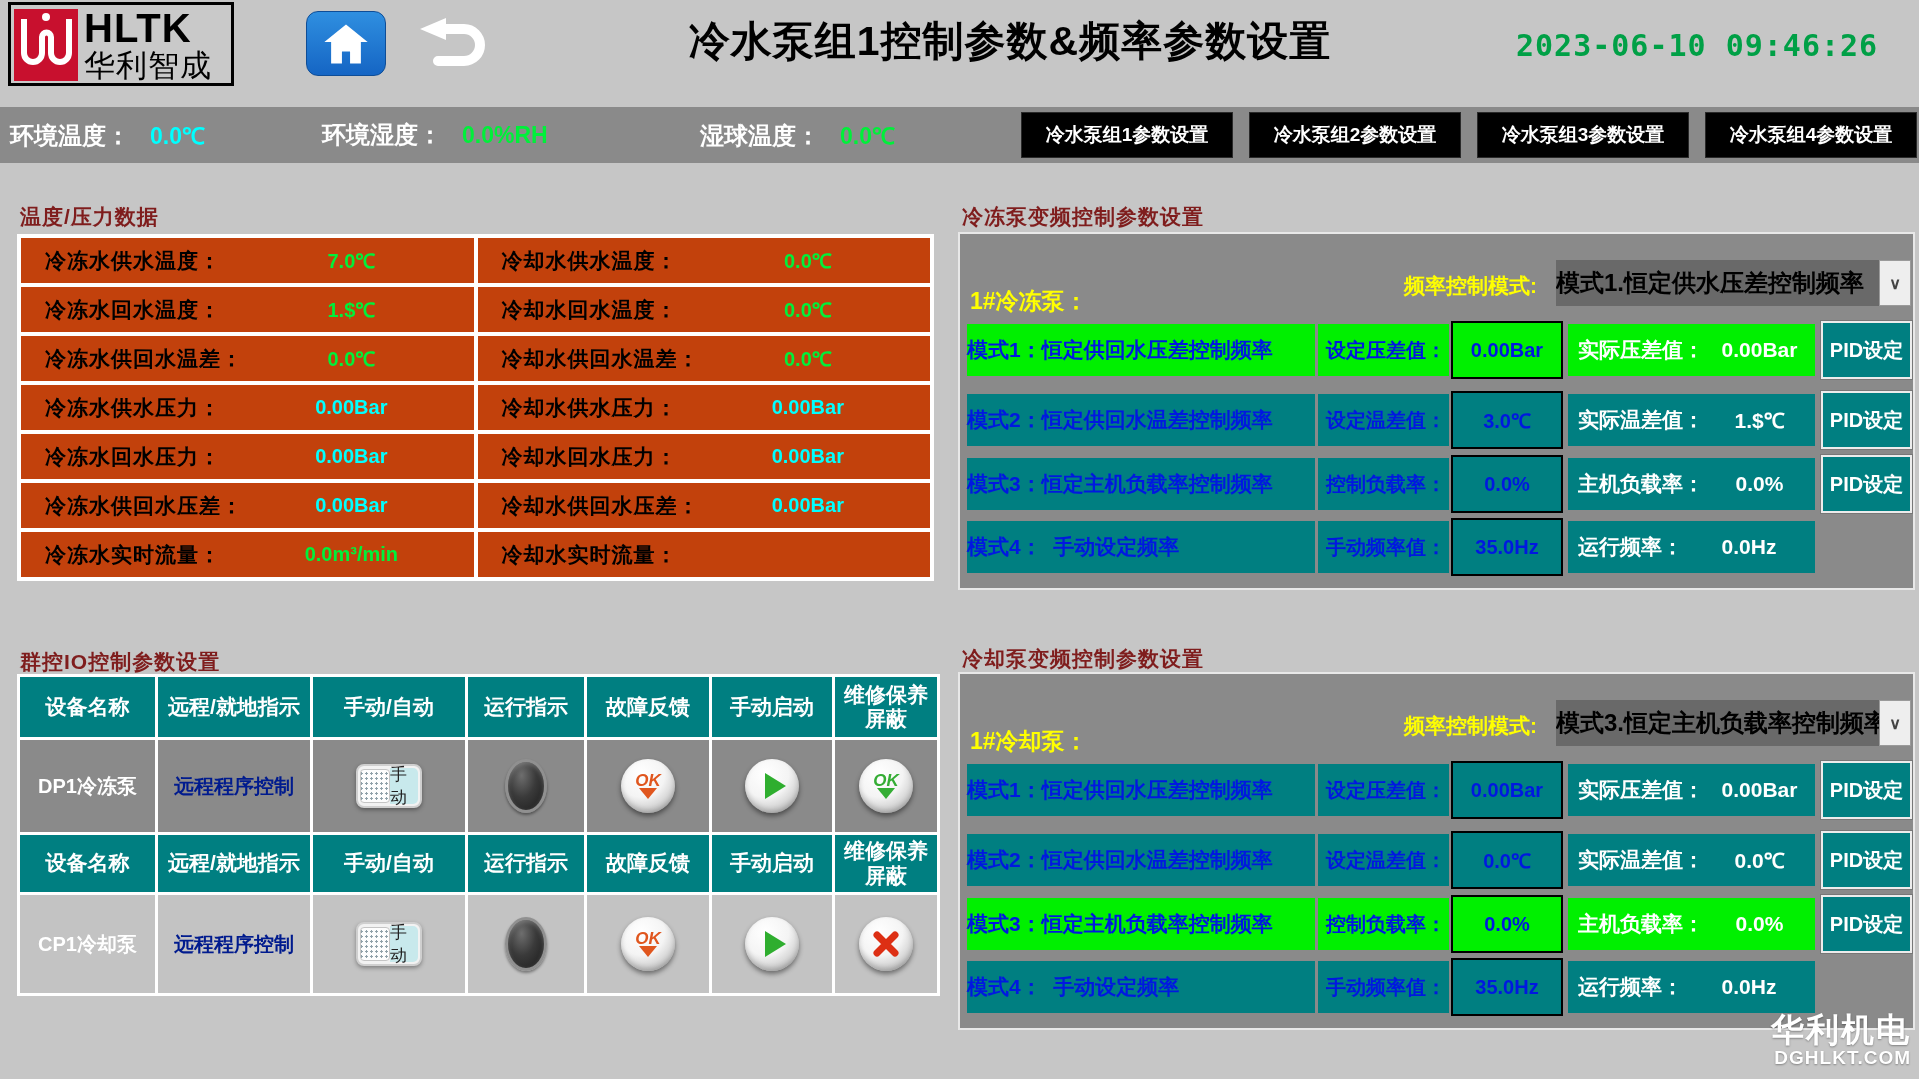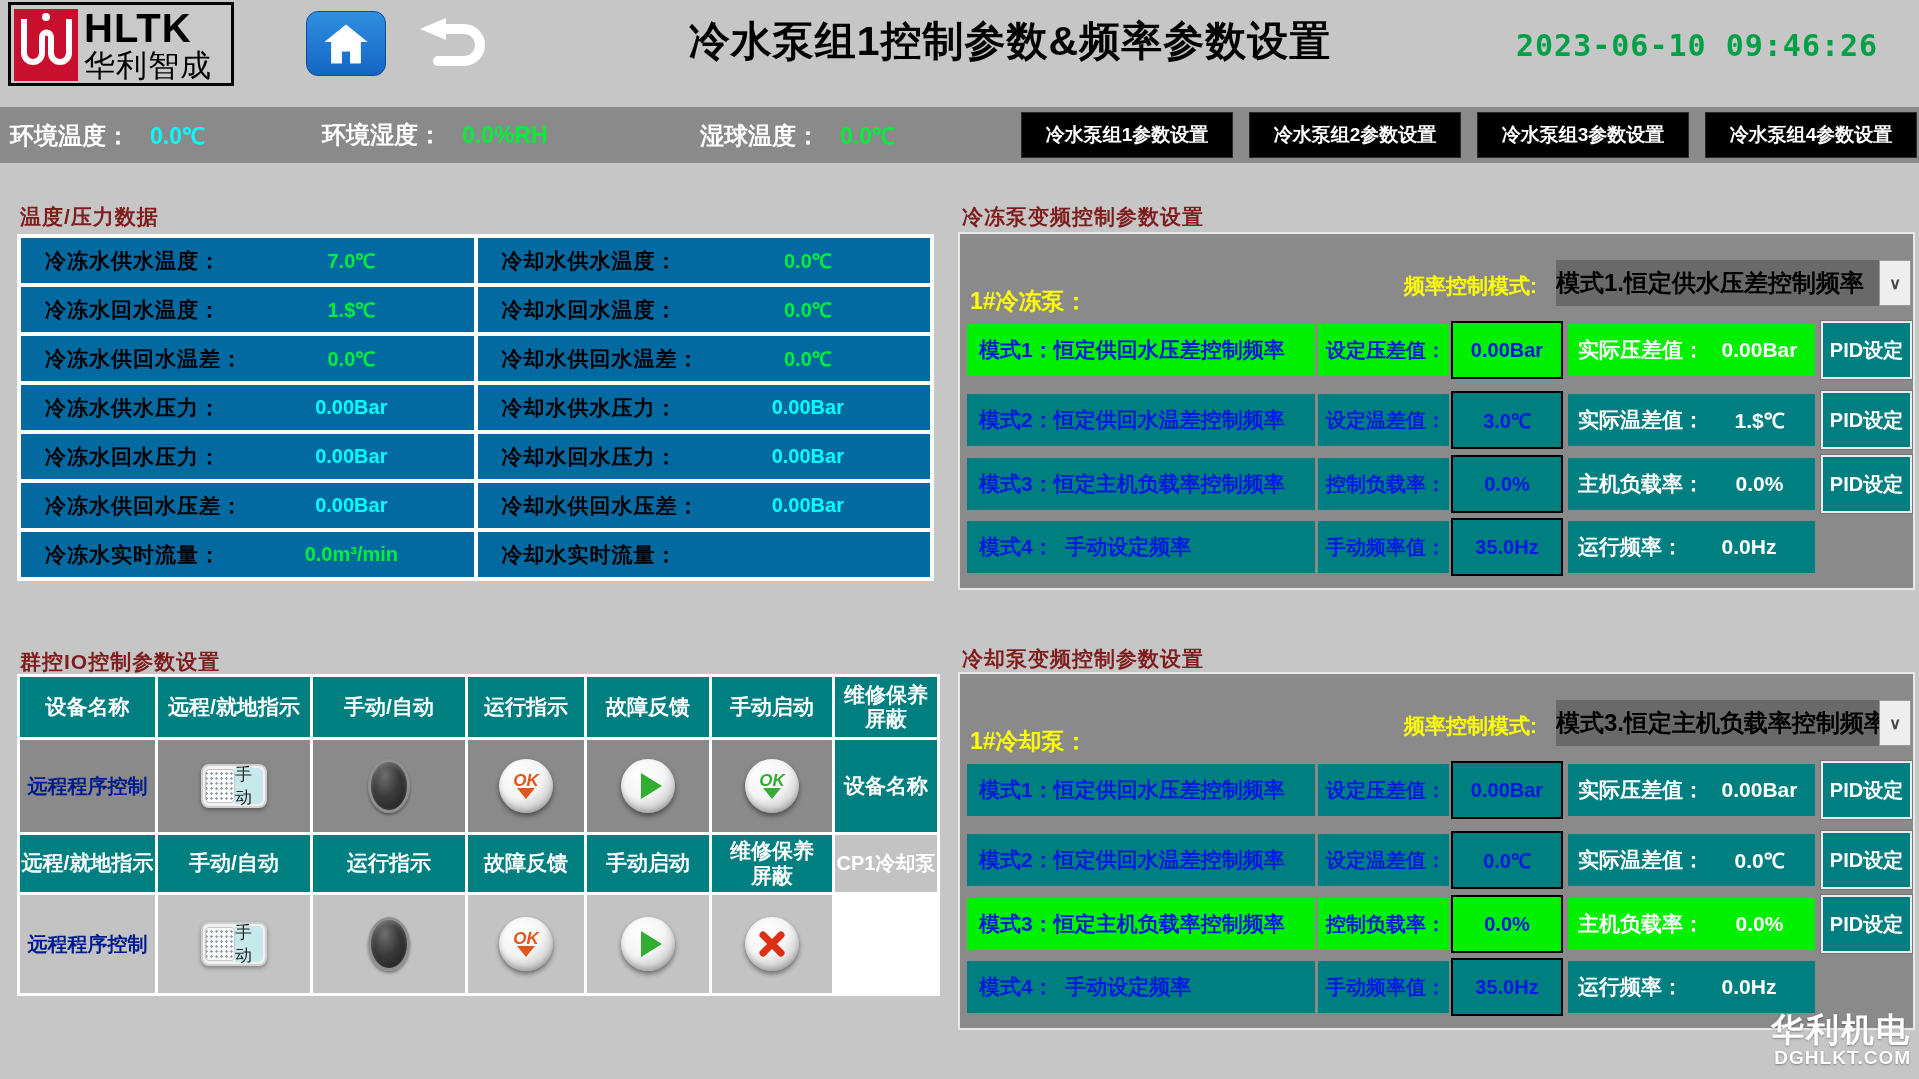--- a/index.html
+++ b/index.html
@@ -31,21 +31,21 @@
   .env-value{font-size:23px;font-weight:700;margin-left:20px;min-width:110px;}
   .v-cyan{color:#00ffff;} .v-green{color:#00f03a;}
   .pump-group-btns{position:absolute;right:2px;top:112px;display:flex;gap:16px;}
   .nav-btn{width:212px;height:46px;background:#000;color:#fff;font-size:19px;font-weight:700;
     border:1px solid #2a2a2a;font-family:inherit;cursor:pointer;}
   
   .sec-title{position:absolute;font-size:21px;font-weight:800;color:#7f1d1d;letter-spacing:1px;}
   
   .tp-table{position:absolute;left:17px;top:234px;width:917px;background:#fff;border:4px solid #fff;
     display:grid;grid-template-columns:1fr 1fr;gap:4px;box-sizing:border-box;}
-  .tp-cell{position:relative;height:45px;background:#0369a1;display:flex;align-items:center;}
+  .tp-cell{position:relative;height:45px;background:#c2410c;display:flex;align-items:center;}
   .tp-label{font-size:21px;font-weight:800;color:#000;padding-left:24px;letter-spacing:1px;}
   .tp-value{position:absolute;left:52%;width:42%;text-align:center;font-size:20px;font-weight:700;}
   
   .io-table{position:absolute;left:17px;top:674px;width:923px;background:#fff;border:3px solid #fff;
     display:grid;grid-template-columns:135px 152px 152px 116px 122px 120px 1fr;
     grid-auto-flow:row;gap:3px;box-sizing:border-box;}
   .io-head{background:#007f81;color:#fff;font-size:21px;font-weight:700;display:flex;
     align-items:center;justify-content:center;text-align:center;white-space:pre-line;line-height:1.15;}
   .io-cell{display:flex;align-items:center;justify-content:center;}
   .bg-a{background:#8a8a8a;} .bg-b{background:#c3c3c3;}
@@ -76,21 +76,21 @@
   .mode-select-label{position:absolute;left:444px;top:38px;font-size:21px;font-weight:800;color:#ffff00;}
   .mode-select{position:absolute;left:596px;top:26px;width:355px;height:46px;background:#696969;
     display:flex;align-items:stretch;cursor:pointer;}
   .mode-select-text{flex:1;overflow:hidden;white-space:nowrap;display:flex;align-items:center;
     font-size:24px;font-weight:800;color:#000000;letter-spacing:0;}
   .mode-select-arrow{width:30px;background:#eeeeee;border:1px solid #9a9a9a;display:flex;align-items:center;
     justify-content:center;font-size:16px;font-weight:700;color:#444;}
   .mode-row{position:absolute;left:0;width:100%;height:52px;}
   .mode-row>div,.mode-row>button{position:absolute;top:0;height:52px;box-sizing:border-box;}
   .mode-cell{left:7px;width:348px;background:#007f81;color:#0018e0;font-size:21px;font-weight:800;
-    display:flex;align-items:center;padding-left:12px;white-space:pre;cursor:pointer;}
+    display:flex;align-items:center;white-space:pre;cursor:pointer;}
   .set-cell{left:358px;width:131px;background:#007f81;color:#0018e0;font-size:20px;font-weight:800;
     display:flex;align-items:center;padding-left:8px;}
   .val-box{left:491px;width:112px;top:-3px !important;height:58px !important;background:#007f81;
     border:2px solid #000;color:#0018e0;font-size:20px;font-weight:800;display:flex;align-items:center;
     justify-content:center;cursor:text;}
   .act-cell{left:608px;width:247px;background:#007f81;display:flex;align-items:center;}
   .act-label{font-size:21px;font-weight:800;color:#fff;margin-left:10px;}
   .act-value{flex:1;text-align:center;font-size:21px;font-weight:700;color:#fff;}
   .pid-btn{left:861px;width:91px;top:-3px !important;height:58px !important;background:#007f81;color:#fff;
     font-size:20px;font-weight:700;border:2px solid #ececec;box-shadow:0 0 0 1px #777;
@@ -219,20 +219,23 @@
   <div class="io-table" style="grid-template-rows: 60px 92px 57px 98px;">
       <div class="io-head">设备名称</div>
       <div class="io-head">远程/就地指示</div>
       <div class="io-head">手动/自动</div>
       <div class="io-head">运行指示</div>
       <div class="io-head">故障反馈</div>
       <div class="io-head">手动启动</div>
       <div class="io-head">维修保养
 屏蔽</div>
       <div class="io-cell bg-a">
+        <span class="dev-name">DP1冷冻泵</span>
+      </div>
+      <div class="io-cell bg-a">
         <span class="remote-txt">远程程序控制</span>
       </div>
       <div class="io-cell bg-a">
         <div class="toggle">
           <div class="toggle-key"></div>
           <div class="toggle-lab">手动</div>
         </div>
       </div>
       <div class="io-cell bg-a">
         <div class="lamp"></div>

